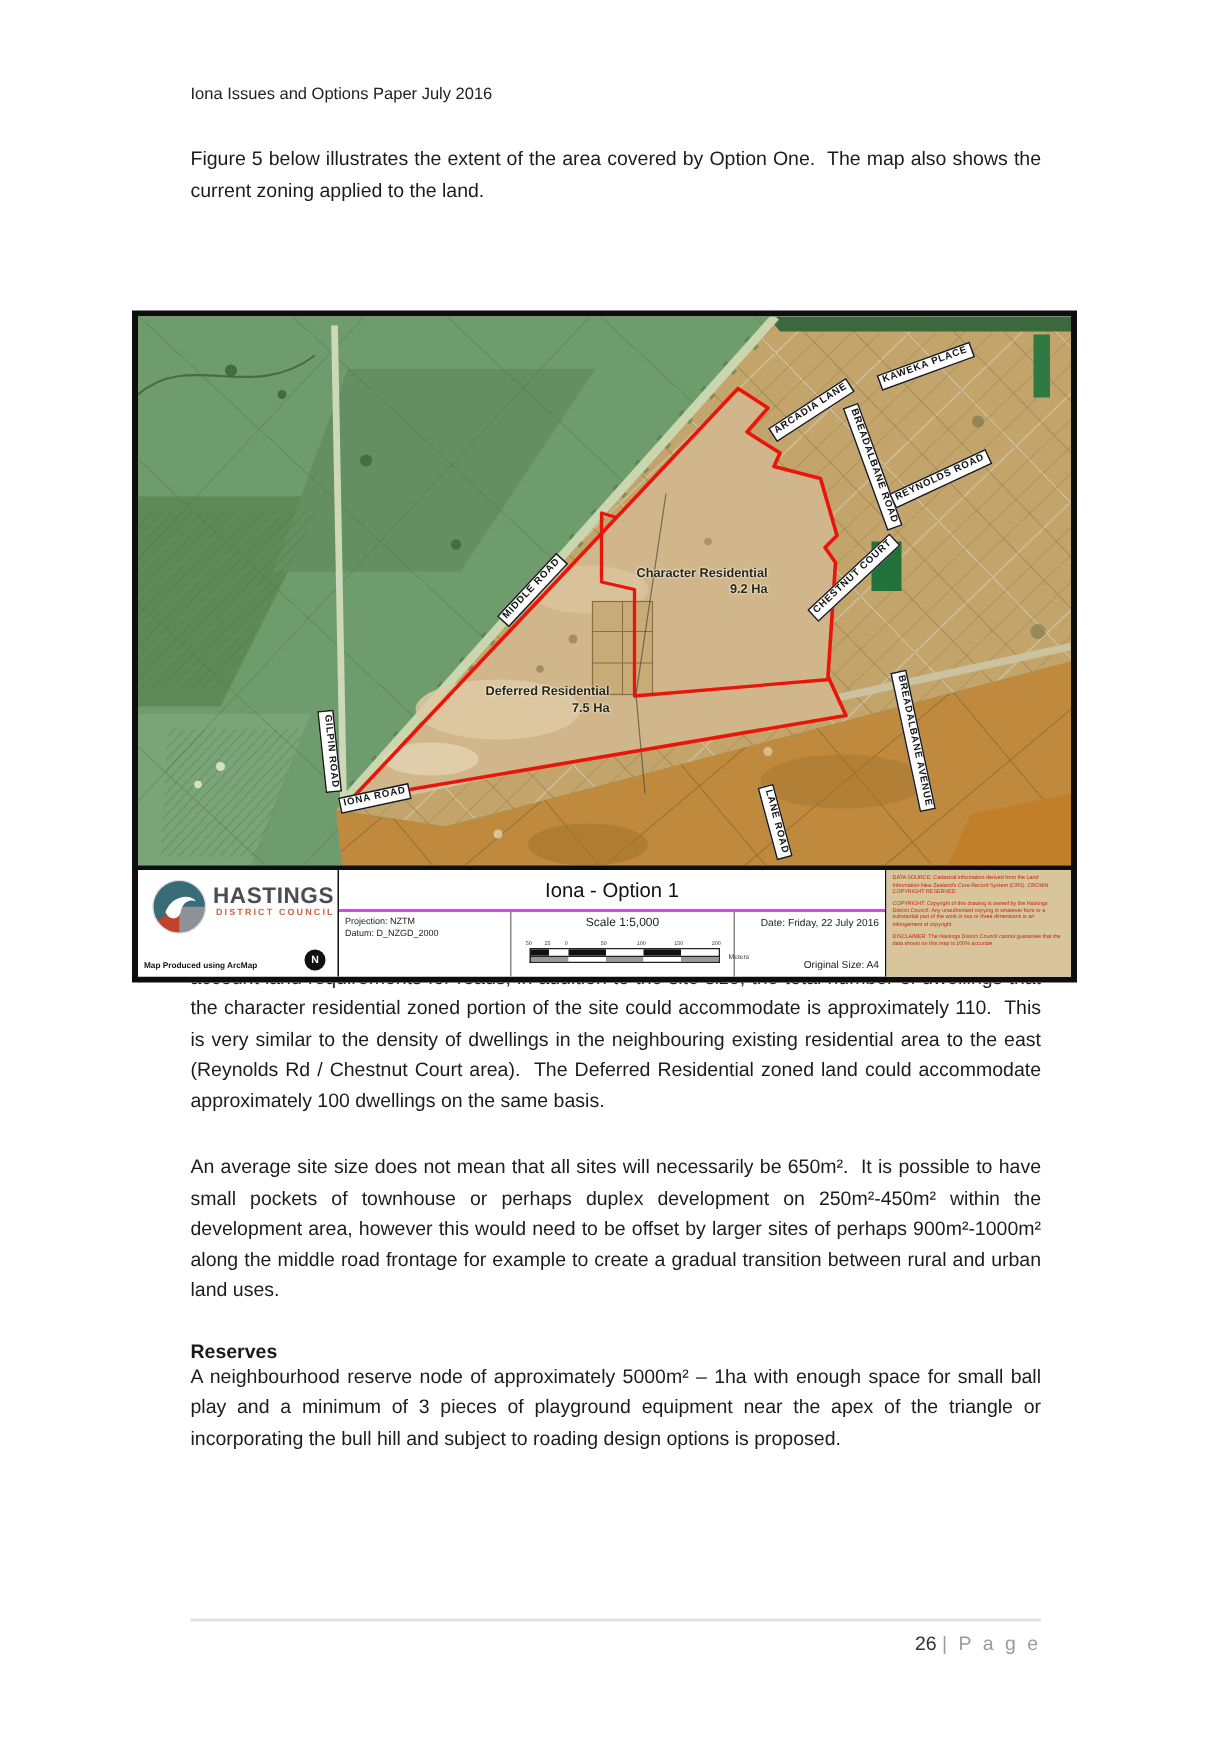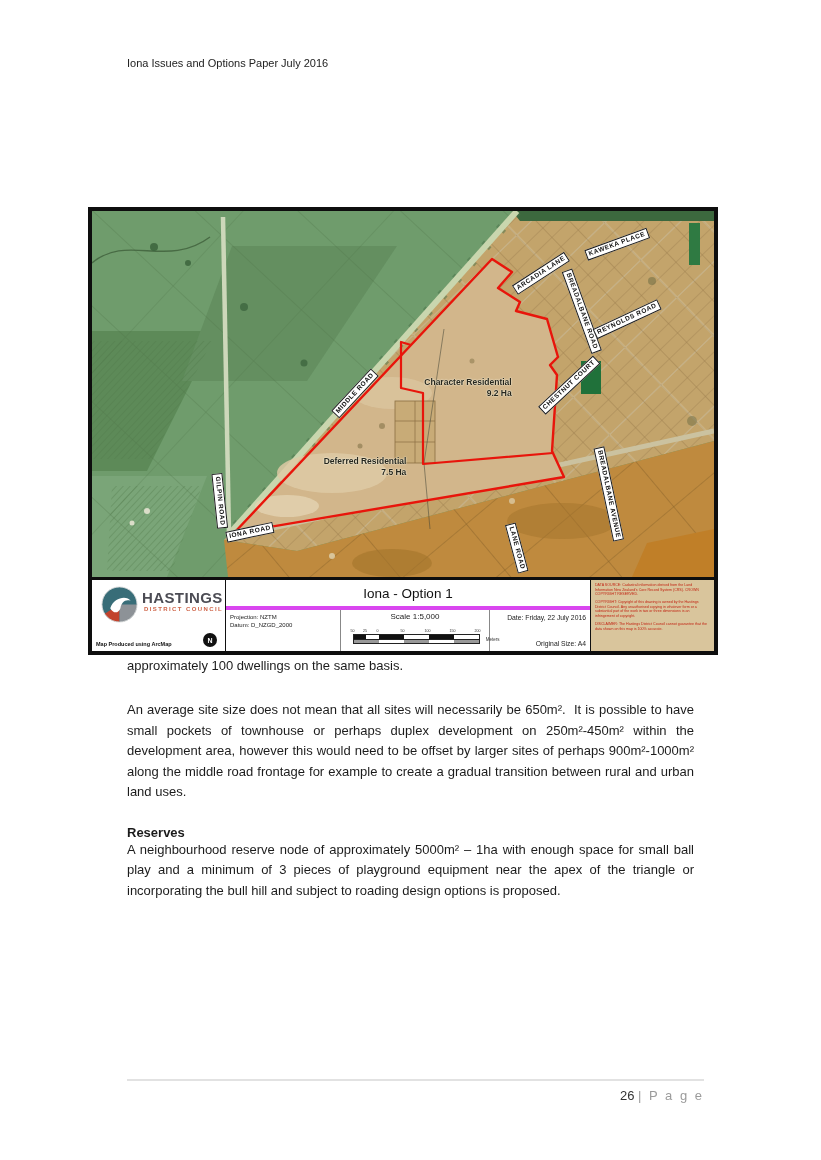--- a/index.html
+++ b/index.html
@@ -25,52 +25,53 @@
   
   .map-footer{display:flex;height:71px;background:#fff;font-family:"Liberation Sans",sans-serif;}
   .mf-logo{position:relative;width:133px;border-right:1.5px solid #111;}
   .logo-circle{position:absolute;left:9px;top:6px;width:37px;height:37px;}
   .logo-hastings{position:absolute;left:50px;top:9px;font-size:15px;font-weight:bold;color:#4c4c54;letter-spacing:.4px;}
   .logo-district{position:absolute;left:52px;top:26px;font-size:6px;font-weight:bold;color:#cf6448;letter-spacing:1.4px;}
   .mf-produced{position:absolute;left:4px;bottom:4px;font-size:5.5px;font-weight:bold;color:#111;}
   .compass{position:absolute;right:8px;bottom:4px;width:14px;height:14px;border-radius:50%;background:#111;
            color:#fff;font-size:7px;font-weight:bold;display:flex;align-items:center;justify-content:center;}
   .mf-mid{width:364px;display:flex;flex-direction:column;border-right:1.5px solid #111;}
-  .mf-title{height:26px;border-bottom:4px solid #d946ef;display:flex;align-items:center;justify-content:center;
+  .mf-title{height:26px;border-bottom:2px solid #d946ef;display:flex;align-items:center;justify-content:center;
             font-size:13.5px;color:#111;}
   .mf-bottom{flex:1;display:flex;}
   .mf-proj{width:110px;border-right:1px solid #888;padding:3px 0 0 4px;font-size:6px;line-height:8px;color:#222;}
   .mf-scale{width:148px;position:relative;border-right:1px solid #888;text-align:center;}
   .scale-label{font-size:8px;color:#222;margin-top:2px;}
   .scale-wrap{position:relative;width:125px;margin:8px auto 0;}
   .scale-ticks{position:relative;height:5px;font-size:3.6px;color:#333;}
   .scale-ticks span{position:absolute;transform:translateX(-50%);}
   .scale-bar{display:flex;height:4px;border:1px solid #222;width:125px;}
   .scale-bar i{display:block;height:100%;}
   .scale-bar2{display:flex;height:2.5px;border:1px solid #222;border-top:none;width:125px;}
   .scale-meters{position:absolute;right:-22px;top:8px;font-size:4.5px;color:#333;}
   .mf-date{flex:1;position:relative;font-size:6.8px;color:#222;}
   .mf-date .d1{position:absolute;right:4px;top:4px;}
   .mf-date .d2{position:absolute;right:4px;bottom:4px;}
   .mf-legal{flex:1;background:#d9c59c;padding:3px 4px;font-size:3.6px;line-height:4.6px;color:#c22413;}
   .mf-legal p{margin:0 0 3.5px;}
   
-  .page-footer{position:absolute;left:127px;right:117px;top:1068px;border-top:2px solid #e2e2e2;
+  .page-footer{position:absolute;left:127px;right:127px;top:1068px;border-top:2px solid #e2e2e2;
                padding-top:7px;text-align:right;font-size:13px;}
   .pf-num{color:#333;}
   .pf-suffix{color:#9b9b9b;letter-spacing:2px;}
 </style>
 </head>
 <body>
 
 <div class="page">
 
   <div class="doc-header">Iona Issues and Options Paper July 2016</div>
 
 
+  <p class="para intro">Figure 5 below illustrates the extent of the area covered by Option One.  The map also shows the current zoning applied to the land.</p>
 
   <figure class="map-figure" style="margin:0;">
     <div class="map-canvas">
       <svg width="622" height="366" viewBox="0 0 622 366">
         <defs>
           <clipPath id="clipGreen">
               <polygon points="0,0 425,0 132,329 140,366 0,366"></polygon>
             </clipPath>
           <clipPath id="clipUrban">
               <polygon points="425,0 622,0 622,230 205,340 132,329"></polygon>

